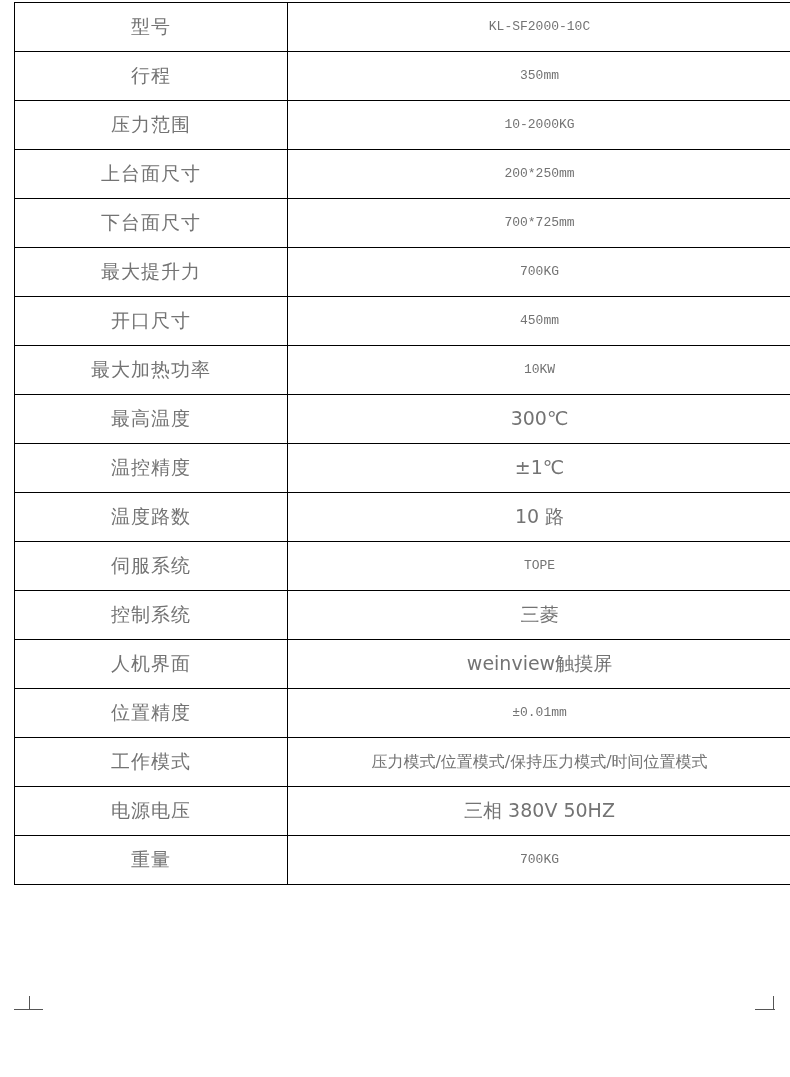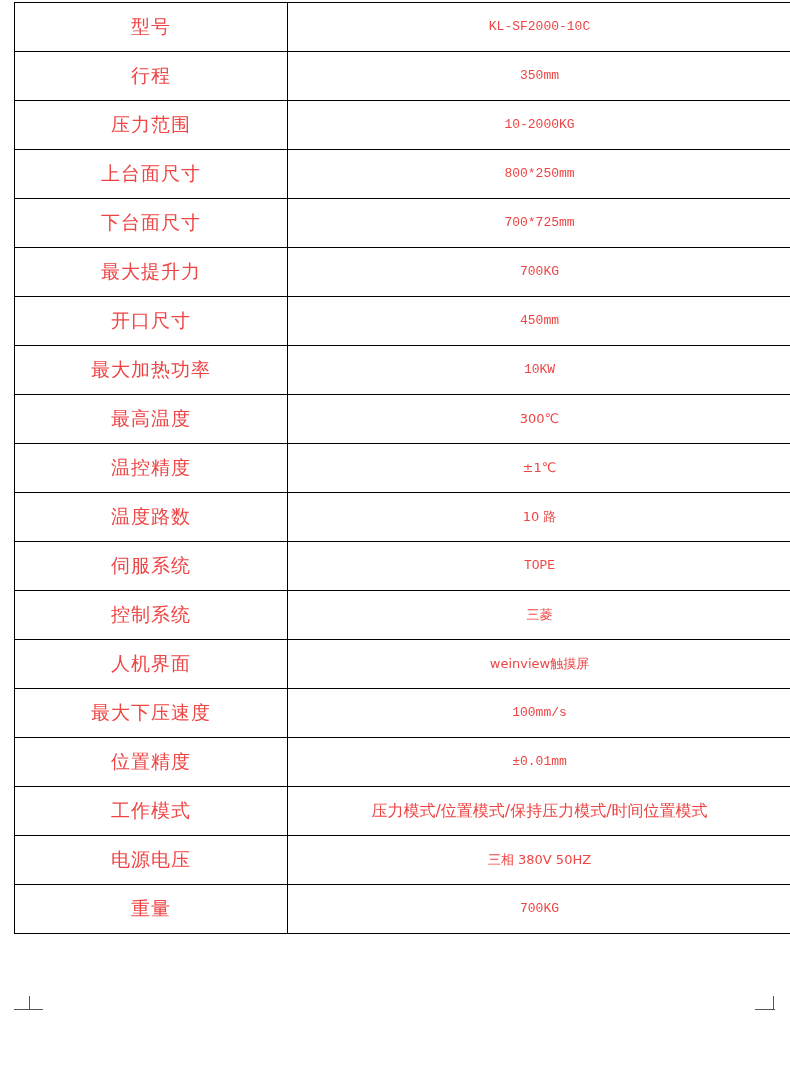--- a/index.html
+++ b/index.html
@@ -28,37 +28,37 @@
     width: 761px;
     border-collapse: collapse;
     table-layout: fixed;
   }
   table.spec td {
     border: 1px solid #000000;
     height: 48px;
     padding: 0 4px;
     text-align: center;
     vertical-align: middle;
-    color: #ef4444;
+    color: #737373;
     line-height: 1.15;
   }
   td.label {
     width: 264px;
     font-size: 19px;
     font-family: "DejaVu Sans", sans-serif;
     letter-spacing: 1px;
   }
   td.value {
     width: 495px;
     font-size: 13px;
     font-family: Liberation Mono, monospace;
   }
   td.value.cjk {
     font-family: "DejaVu Sans", sans-serif;
-    font-size: 13px;
+    font-size: 19px;
   }
   td.value.small {
     font-size: 16px;
     text-align: center;
   }
   
   .crop {
     position: absolute;
     width: 13px;
     height: 13px;
@@ -105,21 +105,21 @@
       <tr>
         <td class="label">行程</td>
         <td class="value">350mm</td>
       </tr>
       <tr>
         <td class="label">压力范围</td>
         <td class="value">10-2000KG</td>
       </tr>
       <tr>
         <td class="label">上台面尺寸</td>
-        <td class="value">800*250mm</td>
+        <td class="value">200*250mm</td>
       </tr>
       <tr>
         <td class="label">下台面尺寸</td>
         <td class="value">700*725mm</td>
       </tr>
       <tr>
         <td class="label">最大提升力</td>
         <td class="value">700KG</td>
       </tr>
       <tr>
@@ -148,24 +148,20 @@
       </tr>
       <tr>
         <td class="label">控制系统</td>
         <td class="value cjk">三菱</td>
       </tr>
       <tr>
         <td class="label">人机界面</td>
         <td class="value cjk">weinview触摸屏</td>
       </tr>
       <tr>
-        <td class="label">最大下压速度</td>
-        <td class="value">100mm/s</td>
-      </tr>
-      <tr>
         <td class="label">位置精度</td>
         <td class="value">±0.01mm</td>
       </tr>
       <tr>
         <td class="label">工作模式</td>
         <td class="value cjk small">压力模式/位置模式/保持压力模式/时间位置模式</td>
       </tr>
       <tr>
         <td class="label">电源电压</td>
         <td class="value cjk">三相 380V 50HZ</td>

